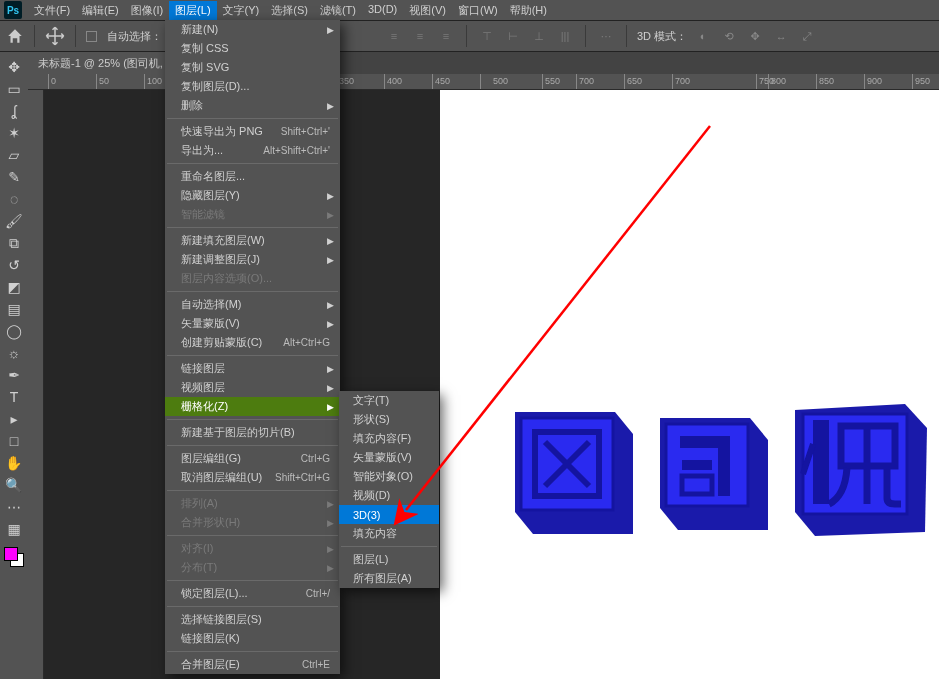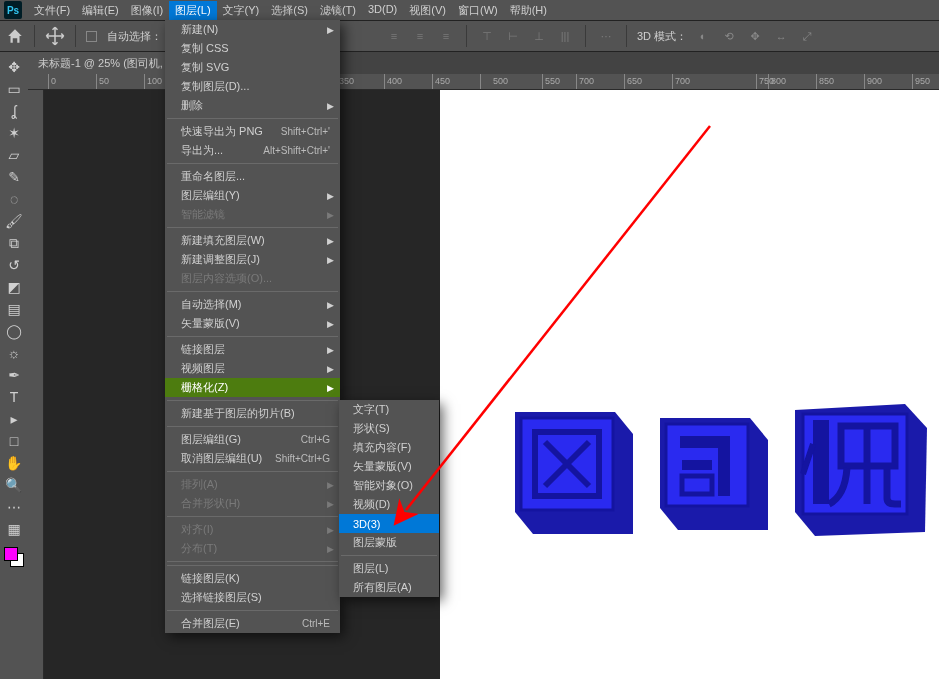--- a/index.html
+++ b/index.html
@@ -42,21 +42,21 @@
   
   .dropdown { position:absolute; left:165px; top:20px; width:175px; background:#535353; box-shadow: 4px 4px 12px rgba(0,0,0,0.6); z-index:50;}
   .dropdown .row { height:19px; display:flex; align-items:center; padding:0 10px 0 16px; position:relative;}
   .dropdown .row .lbl { flex:1; white-space:nowrap;}
   .dropdown .row .sc { color:#bbb; font-size:10px;}
   .dropdown .row .arrow { position:absolute; right:6px; font-size:9px;}
   .dropdown .row.highlight { background:#4d7c0f; color:#fff;}
   .dropdown .row.disabled { color:#7a7a7a;}
   .dropdown .sep { height:1px; background:#6a6a6a; margin:3px 2px;}
 
-  .submenu { position:absolute; left:339px; top:400px; width:100px; background:#535353; box-shadow: 4px 4px 12px rgba(0,0,0,0.6); z-index:60;}
+  .submenu { position:absolute; left:339px; top:391px; width:100px; background:#535353; box-shadow: 4px 4px 12px rgba(0,0,0,0.6); z-index:60;}
   .submenu .row { height:19px; display:flex; align-items:center; padding:0 10px 0 14px;}
   .submenu .row.highlight { background:#0078d7; color:#fff;}
   .submenu .sep { height:1px; background:#6a6a6a; margin:3px 2px;}
 
   
   .arrow-anno { position:absolute; left:400px; top:120px; pointer-events:none; z-index:70;}
   .arrow-anno svg { overflow:visible;}
 </style>
 </head>
 <body>
@@ -230,21 +230,21 @@
     </div>
     <div class="row">
       <span class="lbl">导出为...</span>
       <span class="sc">Alt+Shift+Ctrl+'</span>
     </div>
     <div class="sep"></div>
     <div class="row">
       <span class="lbl">重命名图层...</span>
     </div>
     <div class="row">
-      <span class="lbl">图层编组(Y)</span>
+      <span class="lbl">隐藏图层(Y)</span>
       <span class="arrow">▶</span>
     </div>
     <div class="row disabled">
       <span class="lbl">智能滤镜</span>
       <span class="arrow">▶</span>
     </div>
     <div class="sep"></div>
     <div class="row">
       <span class="lbl">新建填充图层(W)</span>
       <span class="arrow">▶</span>
@@ -257,20 +257,24 @@
       <span class="lbl">图层内容选项(O)...</span>
     </div>
     <div class="sep"></div>
     <div class="row">
       <span class="lbl">自动选择(M)</span>
       <span class="arrow">▶</span>
     </div>
     <div class="row">
       <span class="lbl">矢量蒙版(V)</span>
       <span class="arrow">▶</span>
+    </div>
+    <div class="row">
+      <span class="lbl">创建剪贴蒙版(C)</span>
+      <span class="sc">Alt+Ctrl+G</span>
     </div>
     <div class="sep"></div>
     <div class="row">
       <span class="lbl">链接图层</span>
       <span class="arrow">▶</span>
     </div>
     <div class="row">
       <span class="lbl">视频图层</span>
       <span class="arrow">▶</span>
     </div>
@@ -303,43 +307,47 @@
     <div class="sep"></div>
     <div class="row disabled">
       <span class="lbl">对齐(I)</span>
       <span class="arrow">▶</span>
     </div>
     <div class="row disabled">
       <span class="lbl">分布(T)</span>
       <span class="arrow">▶</span>
     </div>
     <div class="sep"></div>
-    <div class="sep"></div>
+    <div class="row">
+      <span class="lbl">锁定图层(L)...</span>
+      <span class="sc">Ctrl+/</span>
+    </div>
+    <div class="sep"></div>
+    <div class="row">
+      <span class="lbl">选择链接图层(S)</span>
+    </div>
     <div class="row">
       <span class="lbl">链接图层(K)</span>
-    </div>
-    <div class="row">
-      <span class="lbl">选择链接图层(S)</span>
     </div>
     <div class="sep"></div>
     <div class="row">
       <span class="lbl">合并图层(E)</span>
       <span class="sc">Ctrl+E</span>
     </div>
   </div>
 
 <div class="submenu" id="submenu">
     <div class="row">文字(T)</div>
     <div class="row">形状(S)</div>
     <div class="row">填充内容(F)</div>
     <div class="row">矢量蒙版(V)</div>
     <div class="row">智能对象(O)</div>
     <div class="row">视频(D)</div>
     <div class="row highlight">3D(3)</div>
-    <div class="row">图层蒙版</div>
+    <div class="row">填充内容</div>
     <div class="sep"></div>
     <div class="row">图层(L)</div>
     <div class="row">所有图层(A)</div>
   </div>
 
 <div class="arrow-anno">
   <svg width="340" height="410">
     <defs>
       <marker id="ahead" markerWidth="12" markerHeight="12" refX="2" refY="5" orient="auto">
         <path d="M0,0 L10,5 L0,10 L3,5 Z" fill="#ff0000"></path>

